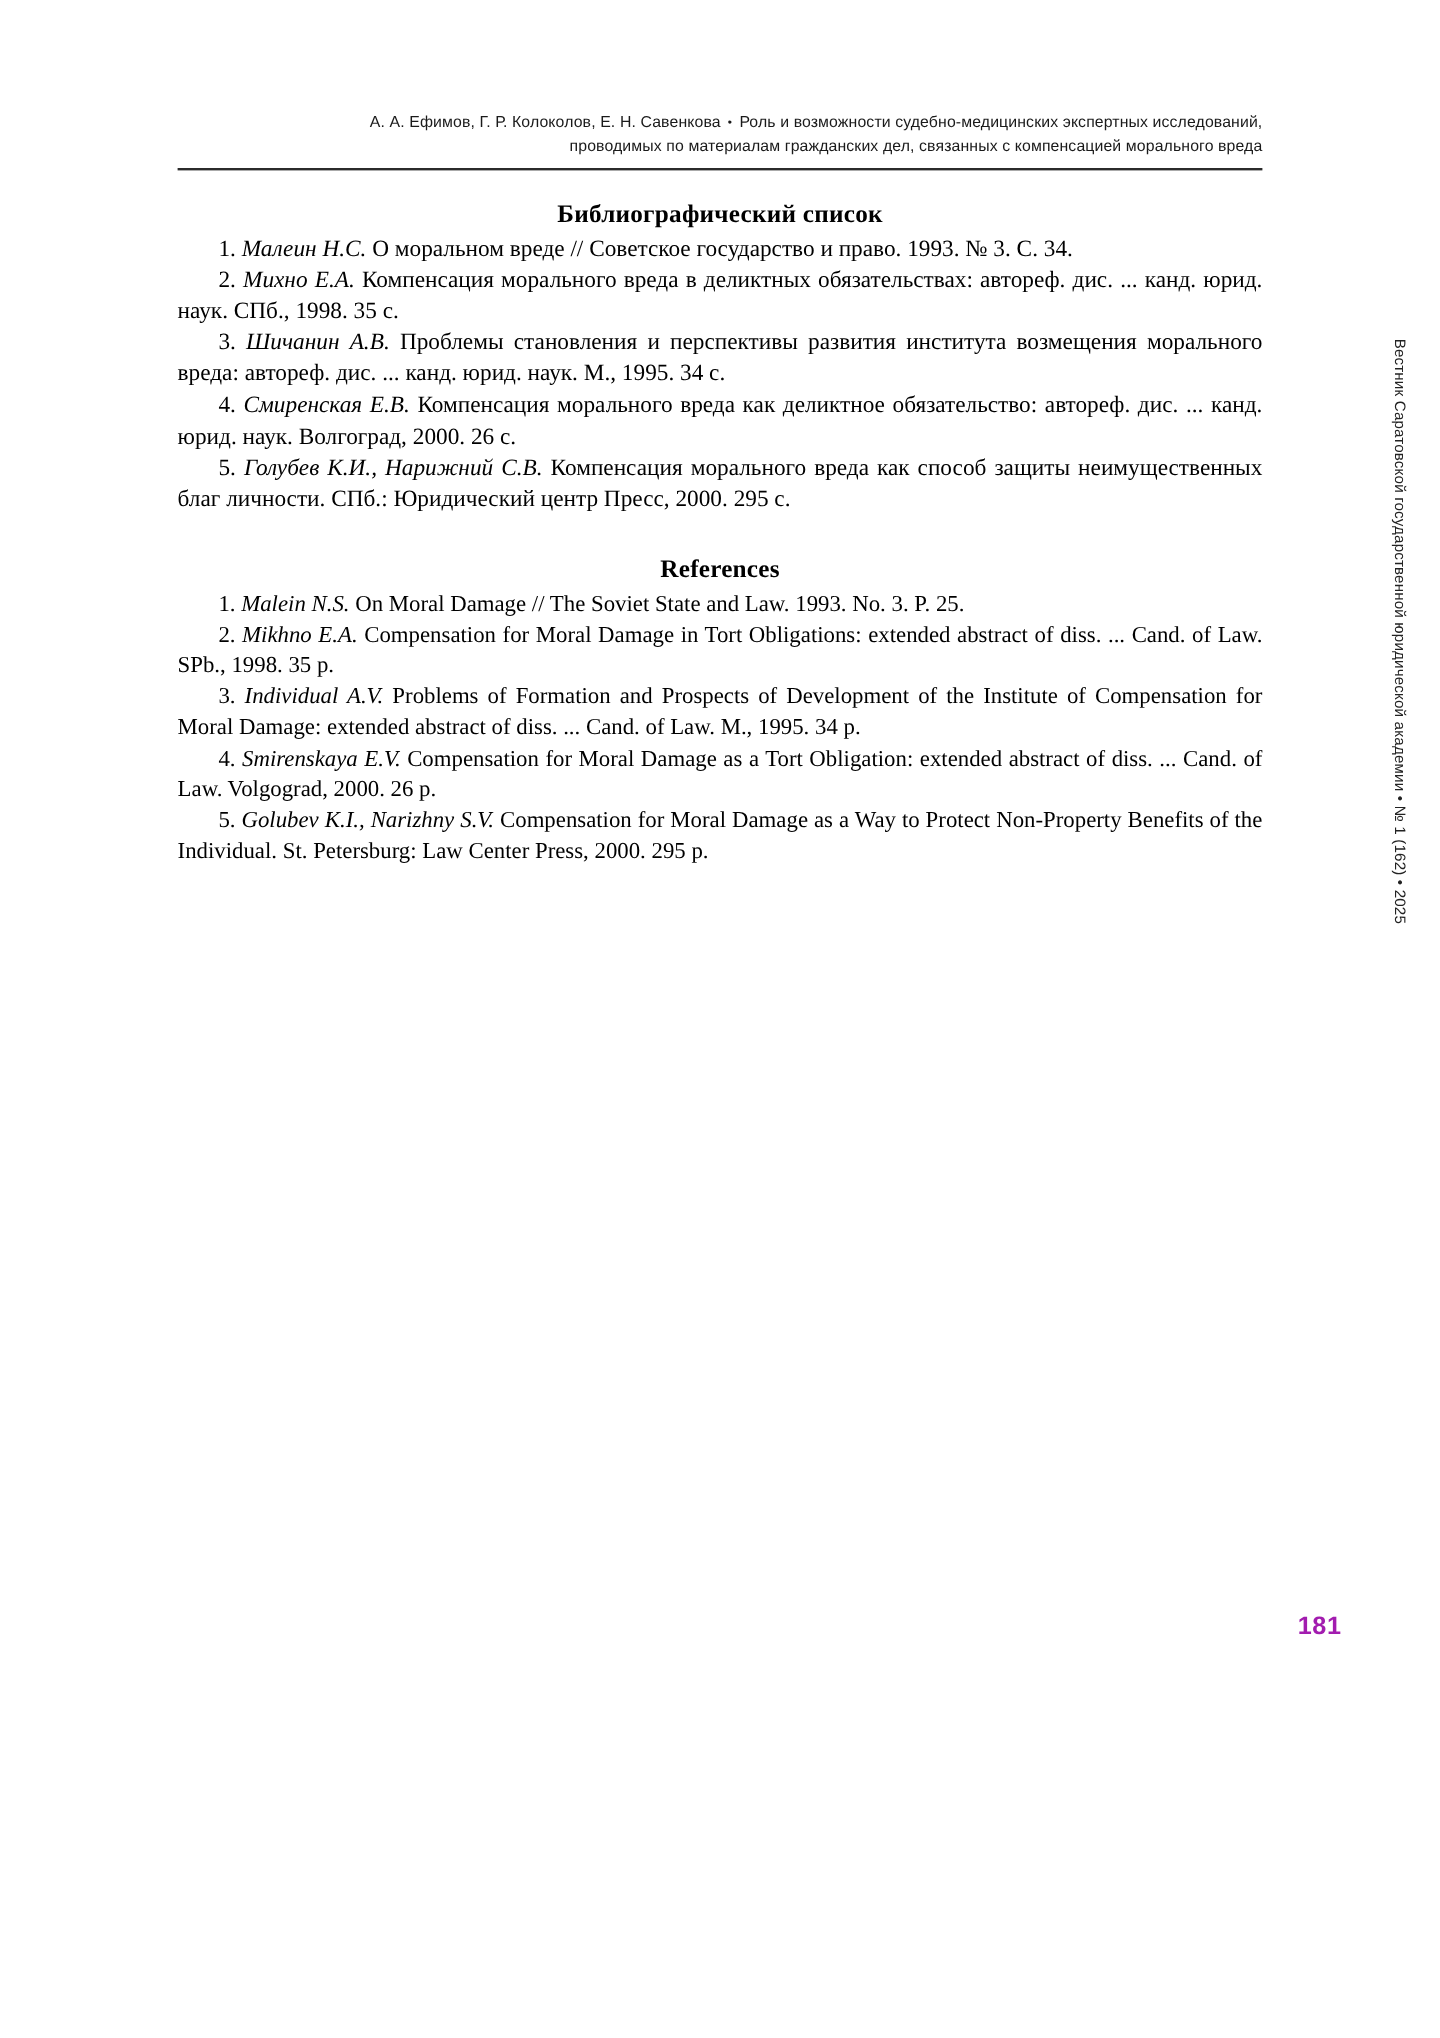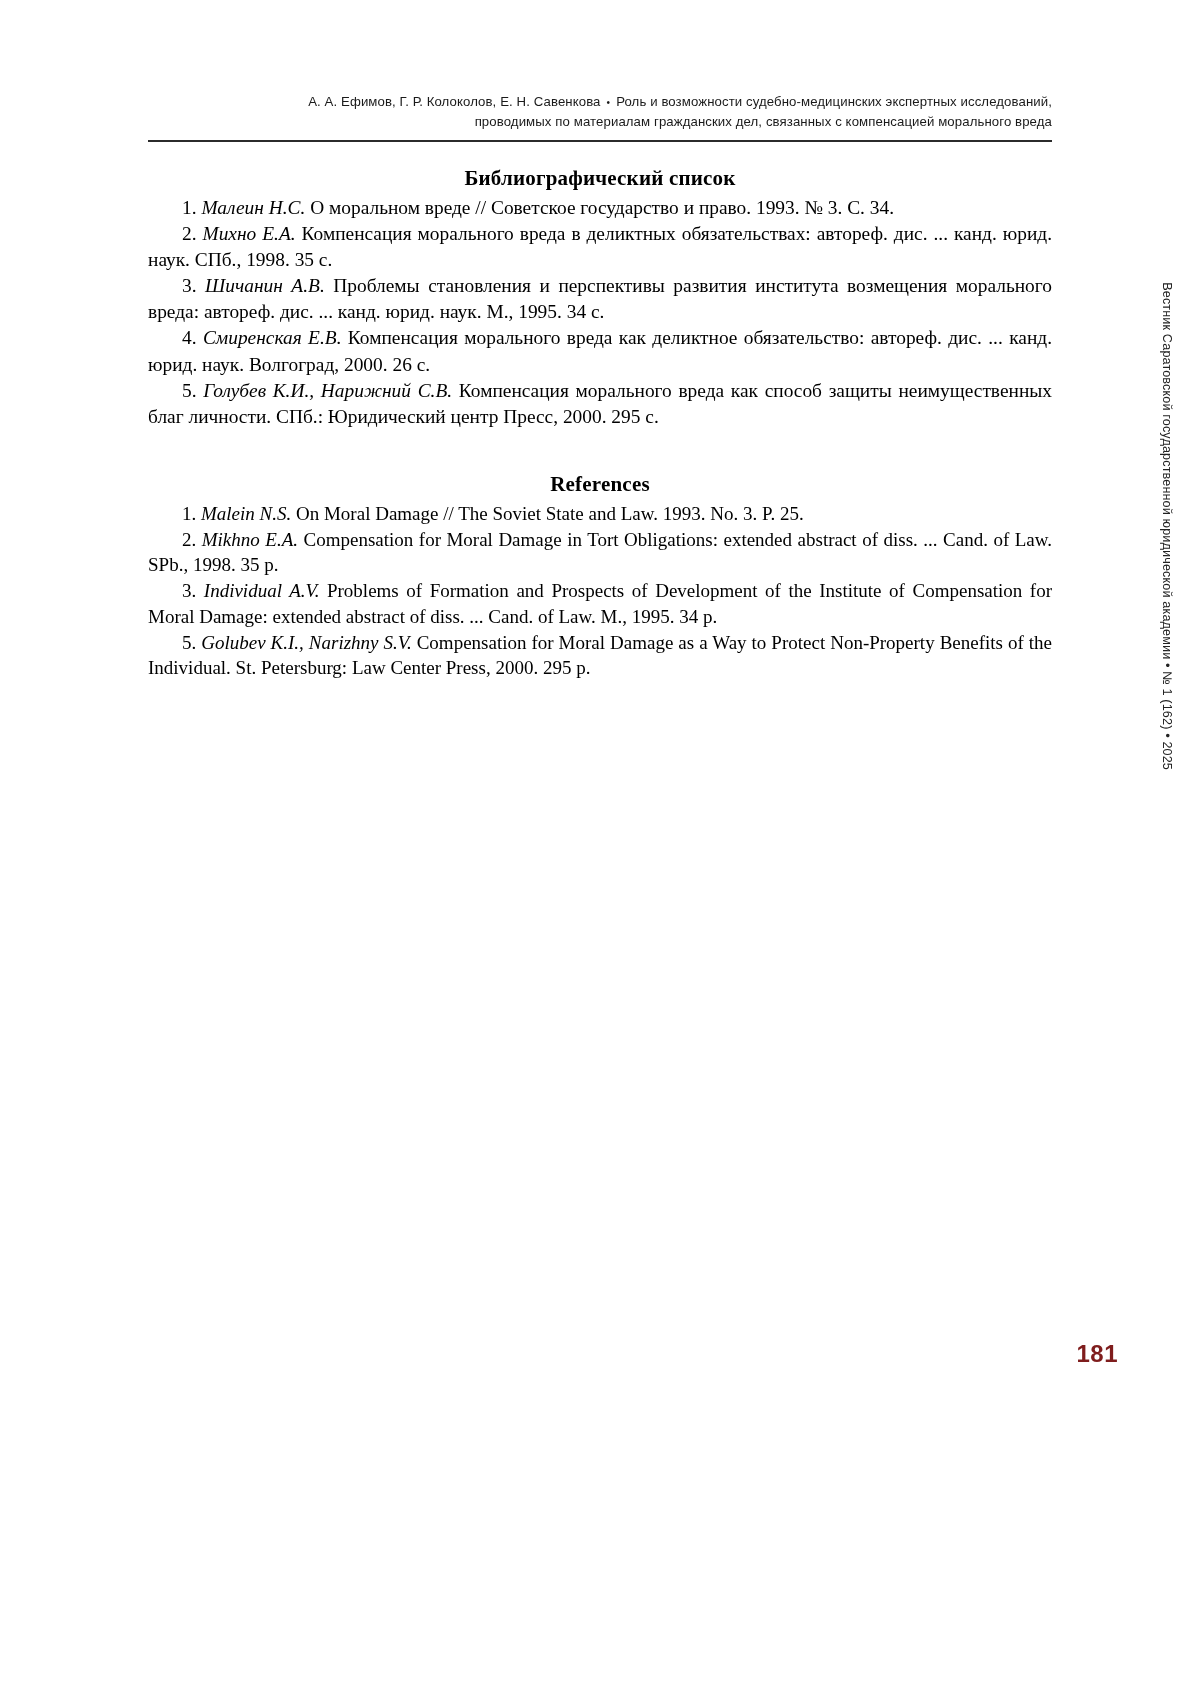--- a/index.html
+++ b/index.html
@@ -56,21 +56,21 @@
   }
   .sec-title {
     text-align: center;
     font-family: "Liberation Serif", serif;
     font-weight: bold;
     font-size: 21px;
     margin: 0 0 4px 0;
     letter-spacing: 0.2px;
   }
   .sec-title.en {
-    margin-top: 42px;
+    margin-top: 32px;
   }
   p.ref {
     margin: 0;
     text-align: justify;
     text-indent: 34px;
     font-size: 19.4px;
     line-height: 1.345;
     hyphens: manual;
   }
   p.ref.en {
@@ -94,23 +94,23 @@
     transform-origin: right top;
     transform: rotate(90deg) translateX(0) translateY(-100%);
   }
 
   
   .folio {
     position: absolute;
     right: 82px;
     bottom: 330px;
     font-family: "Liberation Sans", sans-serif;
-    font-size: 24px;
+    font-size: 21px;
     font-weight: bold;
-    color: #7f1d1d;
+    color: #a21caf;
     letter-spacing: 0.5px;
   }
 </style>
 </head>
 <body>
 
 <div class="page">
 
   <div class="running-head">
     <span class="rh-line1">
@@ -154,20 +154,24 @@
     </p>
     <p class="ref en">
       <span>2.</span>
       <em>Mikhno E.A.</em><span> Compensation for Moral Damage in Tort Obligations: extended abstract of diss. ... Cand. of Law. SPb., 1998. 35 p.</span>
     </p>
     <p class="ref en">
       <span>3.</span>
       <em>Individual A.V.</em><span> Problems of Formation and Prospects of Development of the Institute of Compensation for Moral Damage: extended abstract of diss. ... Cand. of Law. M., 1995. 34 p.</span>
     </p>
     <p class="ref en">
+      <span>4.</span>
+      <em>Smirenskaya E.V.</em><span> Compensation for Moral Damage as a Tort Obligation: extended abstract of diss. ... Cand. of Law. Volgograd, 2000. 26 p.</span>
+    </p>
+    <p class="ref en">
       <span>5.</span>
       <em>Golubev K.I., Narizhny S.V.</em><span> Compensation for Moral Damage as a Way to Protect Non-Property Benefits of the Individual. St. Petersburg: Law Center Press, 2000. 295 p.</span>
     </p>
 
   </div>
 
   <div class="side-note">Вестник Саратовской государственной юридической академии • № 1 (162) • 2025</div>
 
   <div class="folio">181</div>
 

